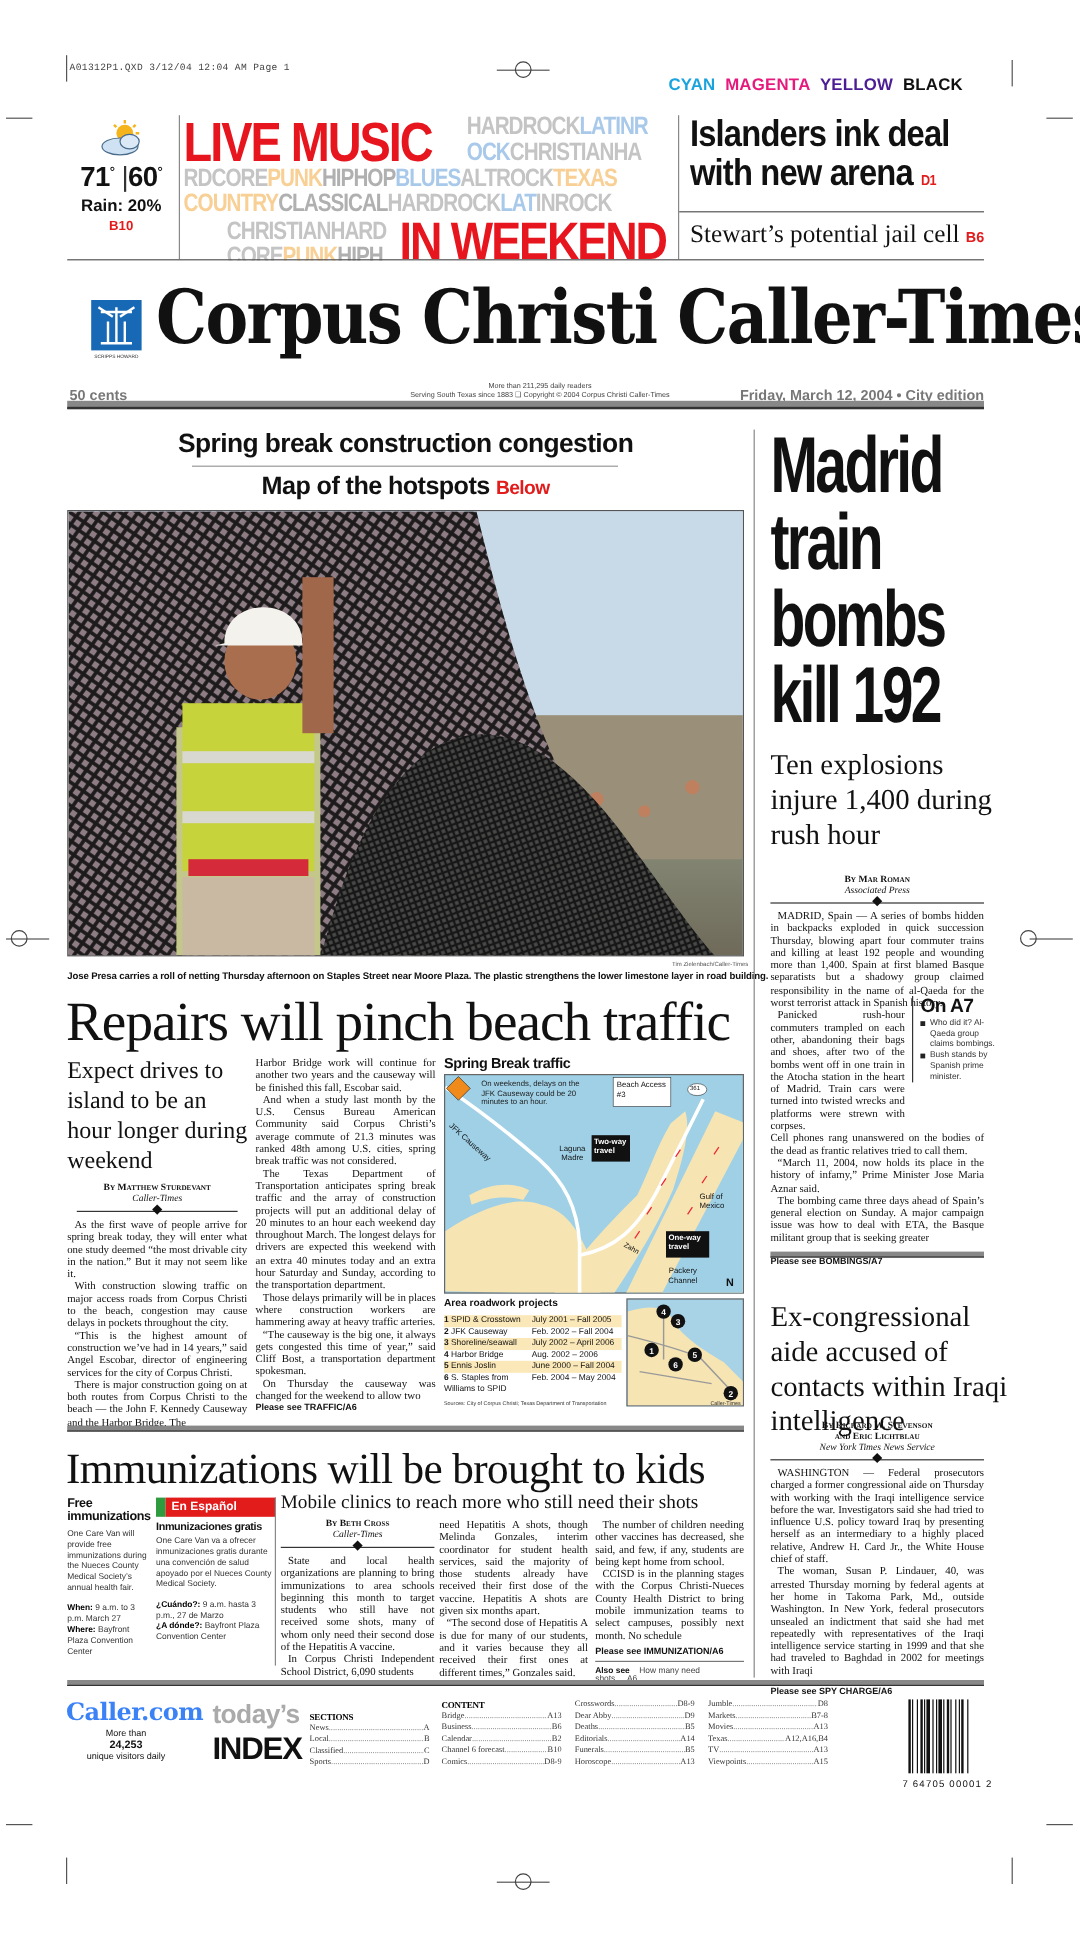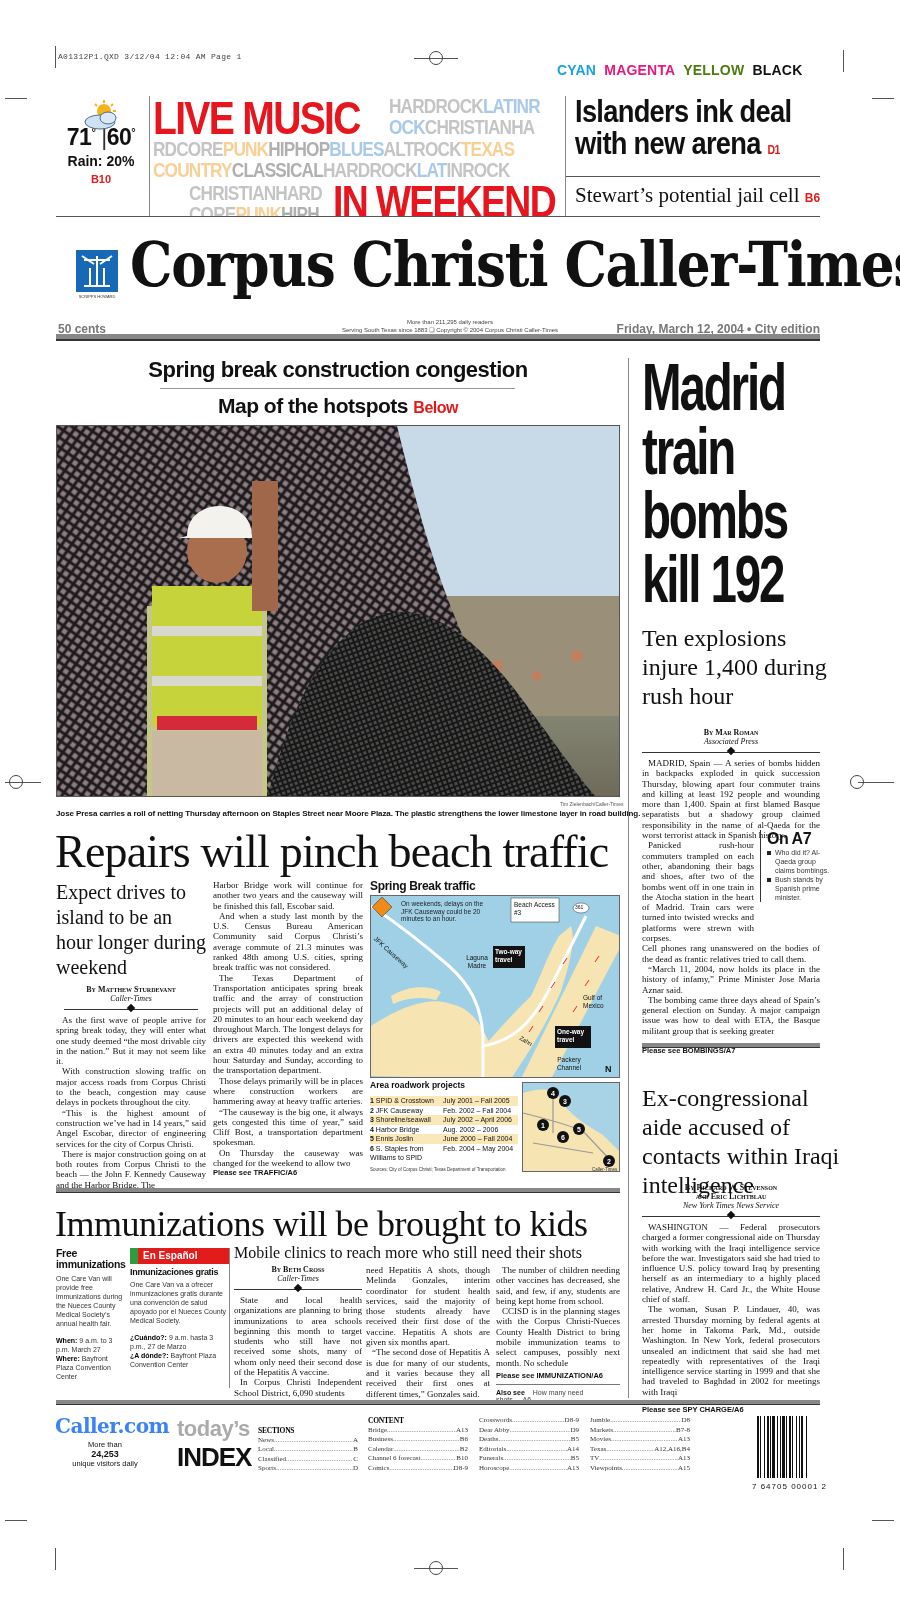--- a/index.html
+++ b/index.html
@@ -13,21 +13,21 @@
   
   .slug { left: 58px; top: 52px; font-size: 8px; color: #444; letter-spacing: 0.3px; }
   .reg-line-v { width: 1px; background: #555; }
   .reg-line-h { height: 1px; background: #555; }
   .reg-target { width: 14px; height: 14px; border: 1px solid #444; border-radius: 50%; }
   .cmyk { top: 62px; left: 557px; font-size: 14px; font-weight: bold; letter-spacing: 0.2px; }
   .cmyk span { margin-right: 4px; }
 
   
   .weather { left: 58px; top: 100px; width: 86px; height: 115px; text-align: center; }
-  .weather .temps { font-size: 23px; font-weight: bold; margin-top: 24px; letter-spacing: -0.5px; }
+  .weather .temps { font-size: 23px; font-weight: bold; margin-top: 34px; letter-spacing: -0.5px; }
   .weather .temps sup { font-size: 11px; }
   .weather .rain { font-size: 14px; font-weight: bold; margin-top: 2px; }
   .weather .page { font-size: 11px; font-weight: bold; color: #e21b1b; margin-top: 4px; }
   .vrule { width: 1px; background: #888; }
   .music { left: 153px; top: 95px; width: 410px; height: 122px; overflow: hidden; font-family: "Liberation Sans", sans-serif; font-weight: bold; line-height: 1; }
   .music .big { color: #e7151d; font-size: 46px; letter-spacing: -2px; transform: scaleX(0.85); transform-origin: left; white-space: nowrap; }
   .music .row { white-space: nowrap; font-size: 21px; letter-spacing: -1px; transform: scaleX(0.82); transform-origin: left; height: 21px; }
   .g { color: #c4c4c4; } .o { color: #f8cf94; } .b { color: #a9c9ea; } .gd { color: #b0b0b0; }
   .islanders { left: 575px; top: 96px; width: 270px; font-family: "Liberation Sans", sans-serif; font-weight: bold; font-size: 31px; line-height: 32px; letter-spacing: -0.8px; transform: scaleX(0.88); transform-origin: left; }
   .islanders .pg { font-size: 12px; color: #e21b1b; }
@@ -117,21 +117,21 @@
 <div class="abs reg-line-v" style="left:55px;top:46px;height:22px;"></div>
 <div class="abs slug mono">A01312P1.QXD  3/12/04  12:04 AM  Page 1</div>
 <div class="abs reg-line-h" style="left:414px;top:58px;width:44px;"></div>
 <div class="abs reg-target" style="left:429px;top:51px;"></div>
 <div class="abs reg-line-v" style="left:843px;top:50px;height:22px;"></div>
 <div class="abs reg-line-h" style="left:5px;top:98px;width:22px;"></div>
 <div class="abs reg-line-h" style="left:872px;top:98px;width:22px;"></div>
 <div class="abs cmyk sans">
   <span style="color:#1ba3dd">CYAN</span>
   <span style="color:#e6197d">MAGENTA</span>
-  <span style="color:#4d7c0f">YELLOW</span>
+  <span style="color:#4c1d95">YELLOW</span>
   <span style="color:#111">BLACK</span>
 </div>
 <div class="abs reg-line-h" style="left:5px;top:782px;width:36px;"></div>
 <div class="abs reg-target" style="left:9px;top:775px;"></div>
 <div class="abs reg-line-h" style="left:858px;top:782px;width:36px;"></div>
 <div class="abs reg-target" style="left:850px;top:775px;"></div>
 <div class="abs reg-line-h" style="left:414px;top:1568px;width:44px;"></div>
 <div class="abs reg-target" style="left:429px;top:1561px;"></div>
 <div class="abs reg-line-v" style="left:55px;top:1548px;height:22px;"></div>
 <div class="abs reg-line-v" style="left:843px;top:1548px;height:22px;"></div>

